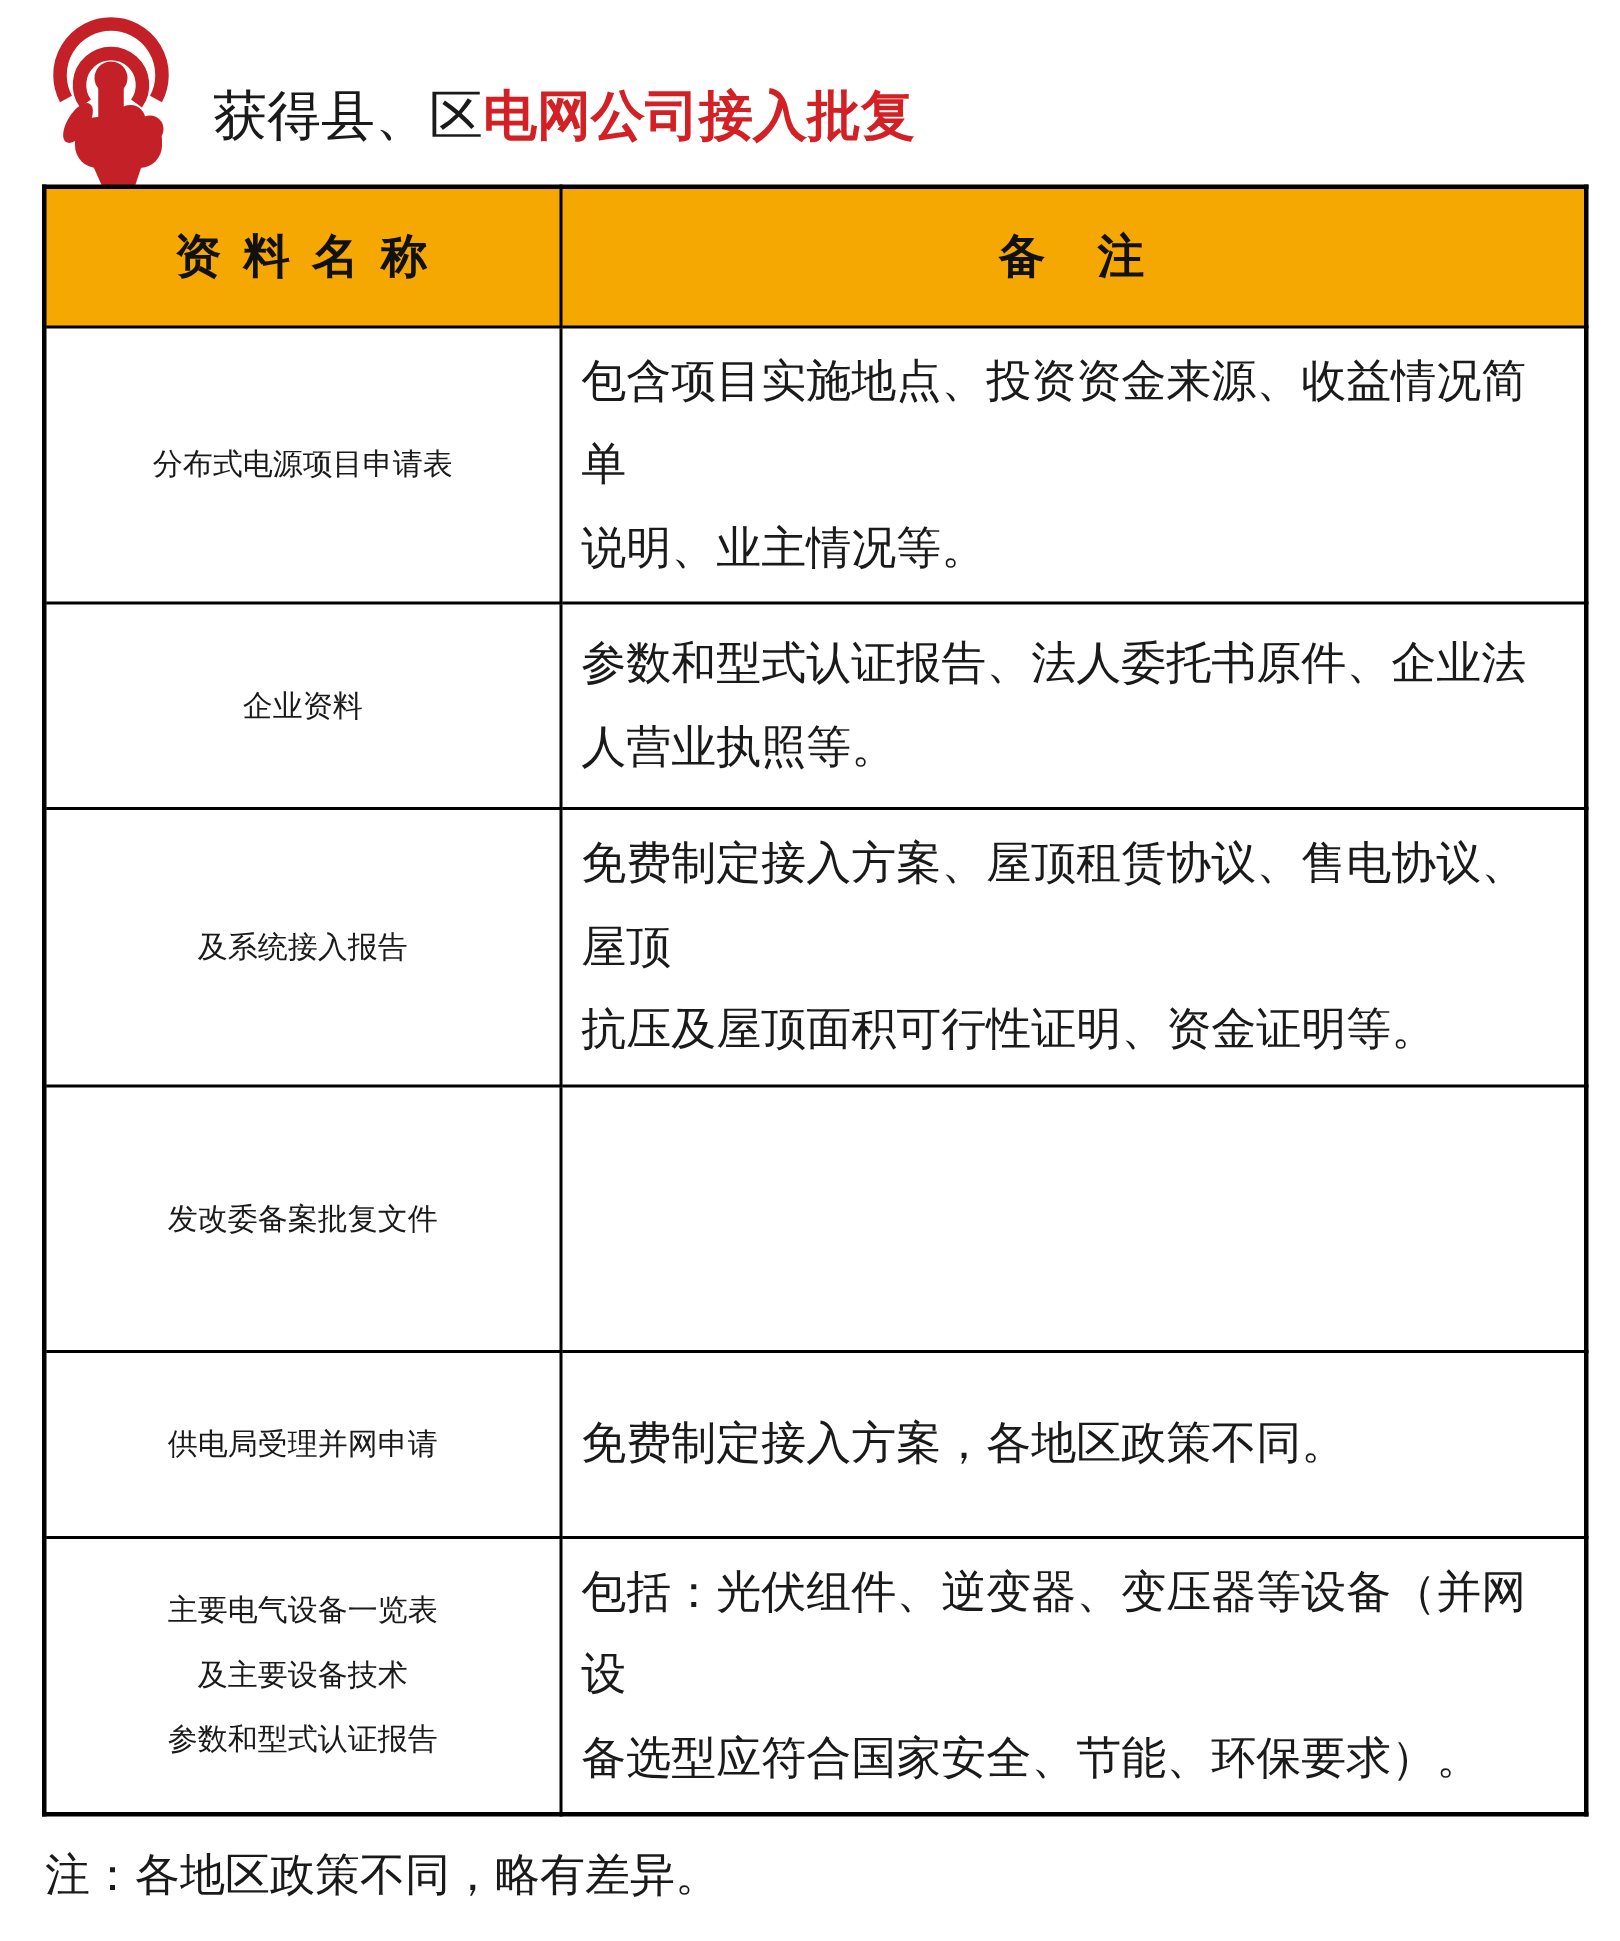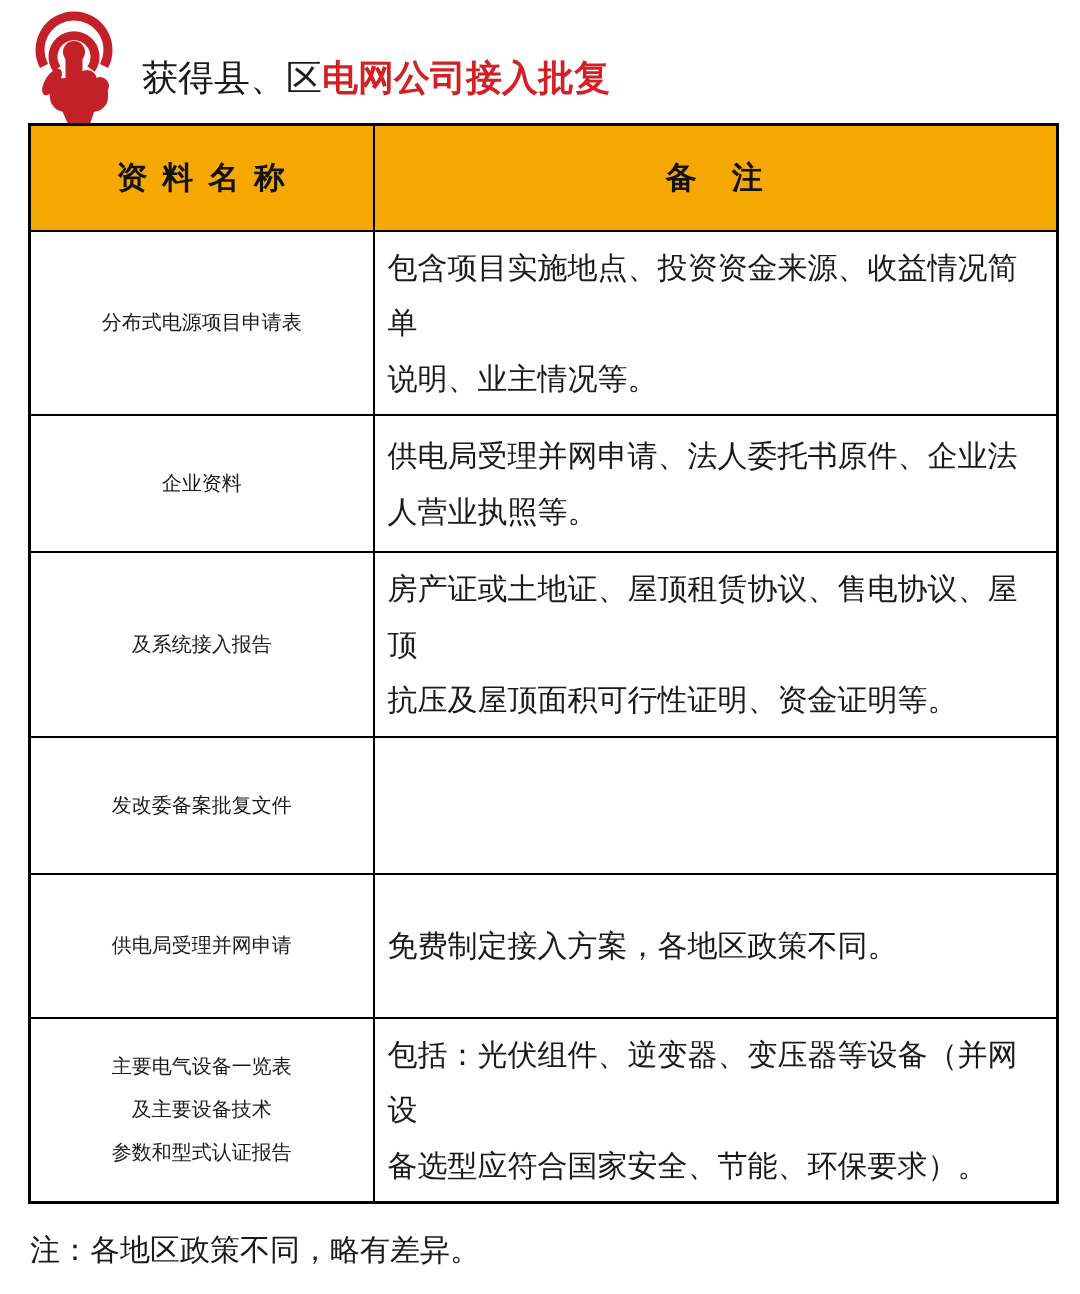--- a/index.html
+++ b/index.html
@@ -119,46 +119,46 @@
     </svg>
     <h1 class="page-title"><span>获得县、区</span><span class="hl">电网公司接入批复</span></h1>
   </div>
 
   <table class="materials">
     <colgroup>
       <col style="width:344px">
       <col style="width:684px">
     </colgroup>
     <thead>
-      <tr style="height:106px">
+      <tr style="height:93px">
         <th class="col-header">资 料 名 称</th>
         <th class="col-header">备　注</th>
       </tr>
     </thead>
     <tbody>
       <tr style="height:137px">
         <td class="name-cell">分布式电源项目申请表</td>
         <td class="note-cell">包含项目实施地点、投资资金来源、收益情况简单
 说明、业主情况等。</td>
       </tr>
       <tr style="height:137px">
         <td class="name-cell">企业资料</td>
-        <td class="note-cell">供电局受理并网申请、法人委托书原件、企业法
+        <td class="note-cell">参数和型式认证报告、法人委托书原件、企业法
 人营业执照等。</td>
       </tr>
       <tr style="height:138px">
         <td class="name-cell">及系统接入报告</td>
-        <td class="note-cell">房产证或土地证、屋顶租赁协议、售电协议、屋顶
+        <td class="note-cell">免费制定接入方案、屋顶租赁协议、售电协议、屋顶
 抗压及屋顶面积可行性证明、资金证明等。</td>
       </tr>
-      <tr style="height:137px">
+      <tr style="height:177px">
         <td class="name-cell">发改委备案批复文件</td>
         <td class="note-cell"></td>
       </tr>
-      <tr style="height:144px">
+      <tr style="height:124px">
         <td class="name-cell">供电局受理并网申请</td>
         <td class="note-cell">免费制定接入方案，各地区政策不同。</td>
       </tr>
       <tr style="height:160px">
         <td class="name-cell">主要电气设备一览表
 及主要设备技术
 参数和型式认证报告</td>
         <td class="note-cell">包括：光伏组件、逆变器、变压器等设备（并网设
 备选型应符合国家安全、节能、环保要求）。</td>
       </tr>

